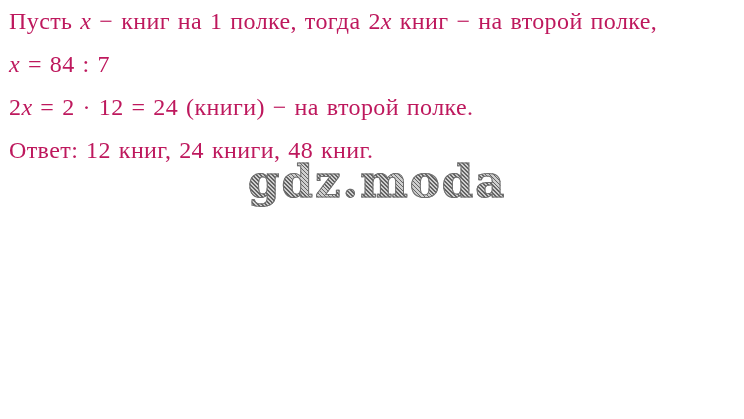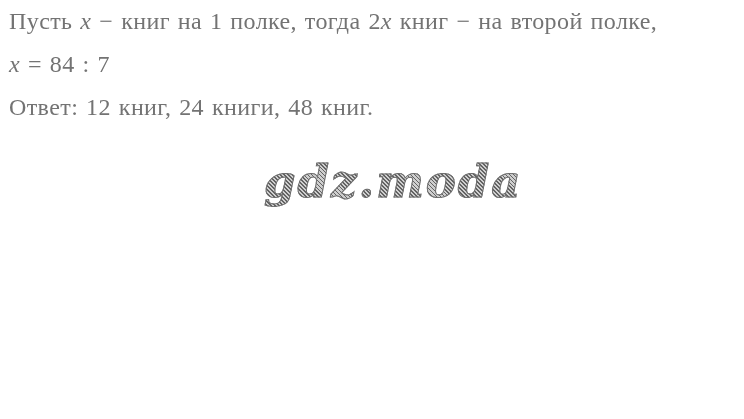--- a/index.html
+++ b/index.html
@@ -13,45 +13,44 @@
     position: relative;
     overflow: hidden;
     font-family: "Liberation Serif", serif;
   }
   .solution {
     position: absolute;
     left: 9px;
     top: 0;
     z-index: 2;
     font-size: 24px;
-    color: #737373;
+    color: #be185d;
     letter-spacing: 0.4px;
     word-spacing: 1.5px;
   }
   .line {
     height: 43px;
     line-height: 43px;
     white-space: pre;
   }
   .var {
     font-style: italic;
   }
   .watermark {
     position: absolute;
-    left: 264px;
+    left: 248px;
     top: 157px;
     z-index: 1;
     font-family: "DejaVu Serif", serif;
     font-weight: bold;
     font-size: 45px;
     line-height: 1.1;
     letter-spacing: 2px;
     color: #8d8d8d;
     user-select: none;
-    font-style: italic;
   }
   @supports ((-webkit-background-clip: text) or (background-clip: text)) {
     .watermark {
       background: repeating-linear-gradient(
         45deg,
         #636363 0px, #636363 1.2px,
         #cfcfcf 1.2px, #cfcfcf 2.8px
       );
       -webkit-background-clip: text;
       background-clip: text;
@@ -59,16 +58,17 @@
       -webkit-text-stroke: 1px #6e6e6e;
     }
   }
 </style>
 </head>
 <body>
 
 <div class="solution">
     <div class="line">Пусть <i class="var">x</i> − книг на 1 полке, тогда 2<i class="var">x</i> книг − на второй полке,</div>
     <div class="line"><i class="var">x</i> = 84 : 7</div>
+    <div class="line">2<i class="var">x</i> = 2 · 12 = 24 (книги) − на второй полке.</div>
     <div class="line">Ответ: 12 книг, 24 книги, 48 книг.</div>
   </div>
 
 <div class="watermark">gdz.moda</div>
 
 </body></html>

